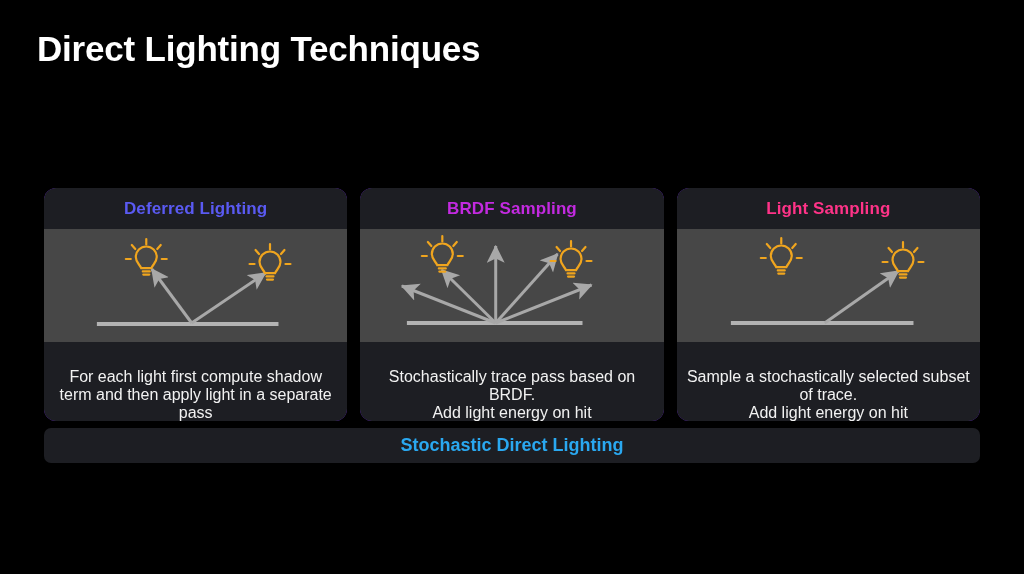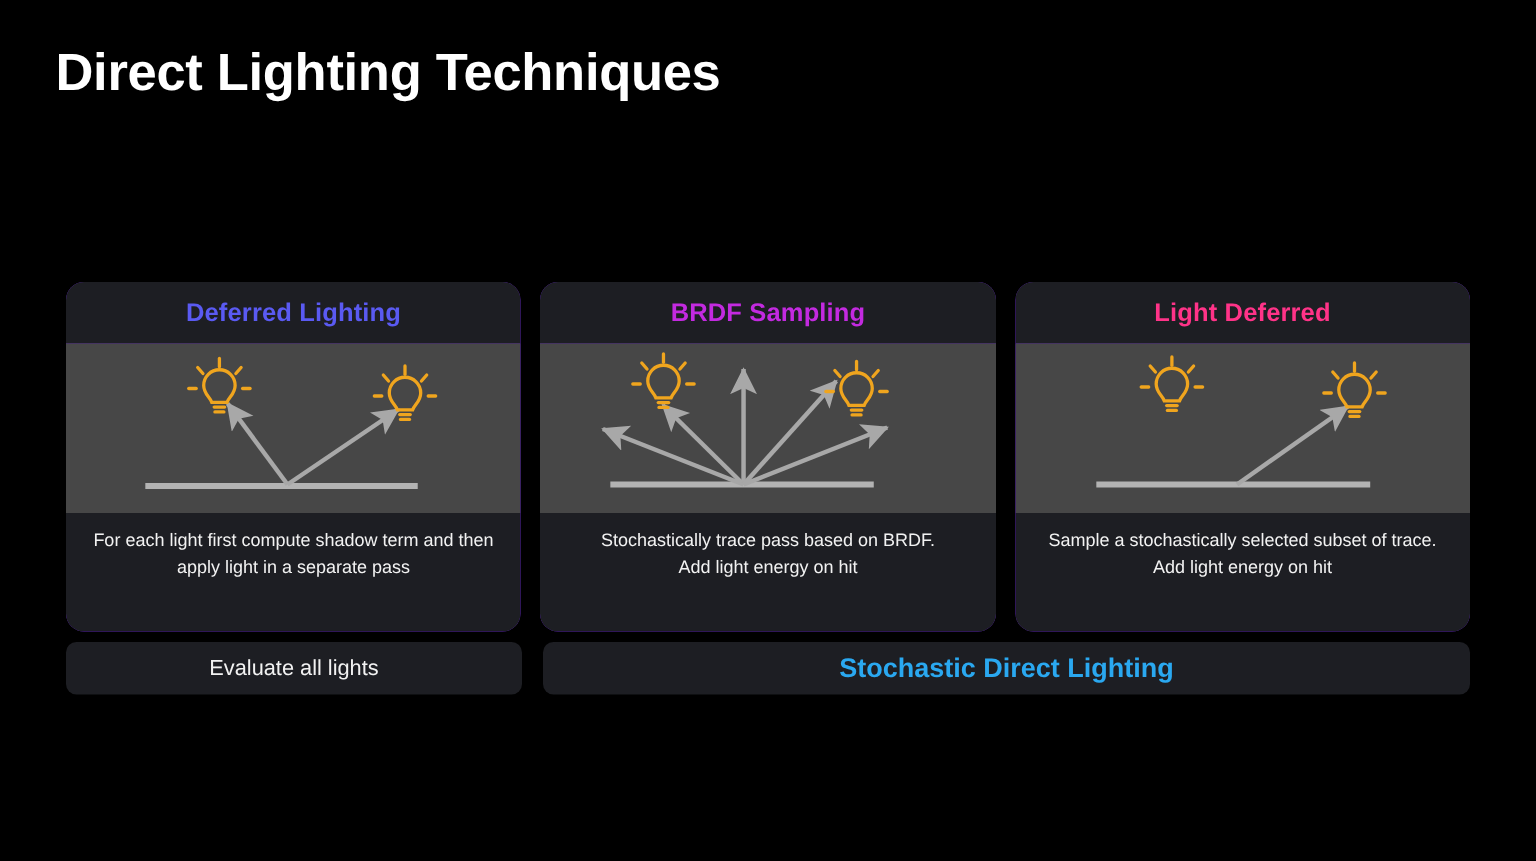--- a/index.html
+++ b/index.html
@@ -66,24 +66,24 @@
   }
   .card-figure svg {
     display: block;
     width: 100%;
     height: 100%;
   }
   .card-desc {
     flex: 1 1 auto;
     background: #1d1e23;
     color: #f2f2f2;
-    font-size: 12px;
+    font-size: 16px;
     line-height: 18px;
     text-align: center;
-    padding: 9px 8px 6px 8px;
+    padding: 26px 8px 6px 8px;
     white-space: pre-line;
     display: flex;
     align-items: flex-start;
     justify-content: center;
   }
 
   
   #footer-row {
     position: absolute;
     left: 44px;
@@ -201,21 +201,21 @@
           <line x1="232" y1="32" x2="227" y2="32"></line>
         </g>
       </svg>
     </div>
     <div class="card-desc">Stochastically trace pass based on BRDF.
 Add light energy on hit</div>
   </div>
 
   <div class="card">
     <div class="card-header">
-      <span class="card-header-text" style="color: rgb(255, 51, 136);">Light Deferred</span>
+      <span class="card-header-text" style="color: rgb(255, 51, 136);">Light Sampling</span>
     </div>
     <div class="card-figure">
       <svg viewBox="0 0 304 113" preserveAspectRatio="none">
         <defs>
           <marker id="ah3" markerWidth="7" markerHeight="7" refX="5.6" refY="3" orient="auto" markerUnits="strokeWidth">
             <path d="M0,0 L6,3 L0,6 L1.4,3 z" fill="#a8a8a8"></path>
           </marker>
         </defs>
         <rect x="54" y="92" width="183" height="4" fill="#b3b3b3"></rect>
         <line x1="148" y1="94" x2="222" y2="42" stroke="#a8a8a8" stroke-width="3" marker-end="url(#ah3)"></line>
@@ -243,19 +243,16 @@
         </g>
       </svg>
     </div>
     <div class="card-desc">Sample a stochastically selected subset of trace.
 Add light energy on hit</div>
   </div>
 
 </div>
 
 <div id="footer-row">
-  <div class="footer-bar" id="footer-bar-left">
-    <span class="footer-text-plain" style="color: rgb(242, 242, 242);">Evaluate all lights</span>
-  </div>
   <div class="footer-bar" id="footer-bar-right">
     <span class="footer-text-accent" style="color: rgb(42, 168, 240);">Stochastic Direct Lighting</span>
   </div>
 </div>
 
 </body></html>

